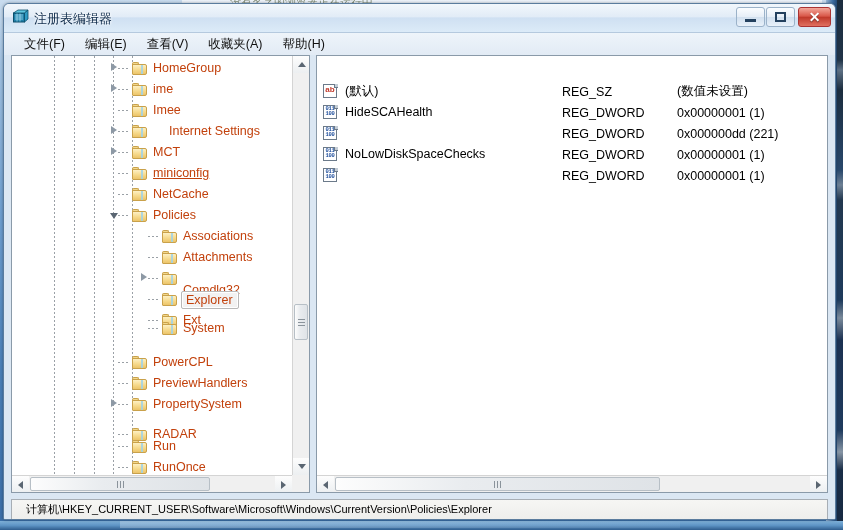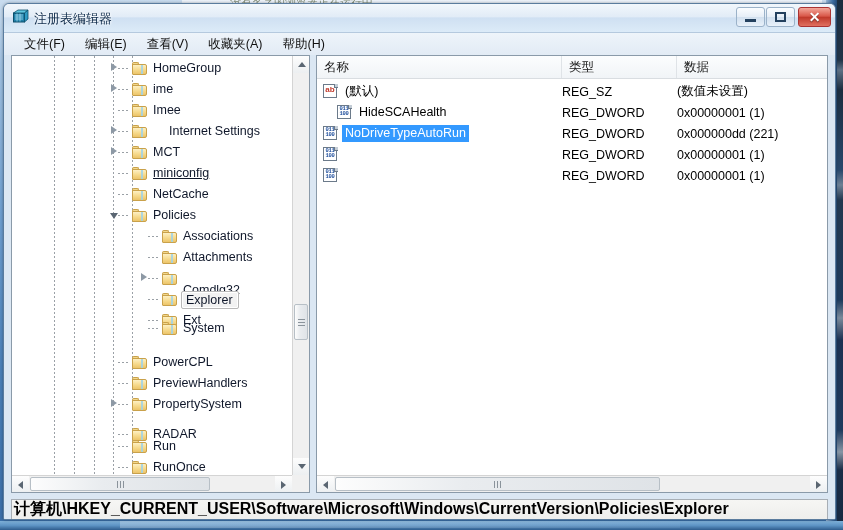--- a/index.html
+++ b/index.html
@@ -166,21 +166,21 @@
   .folder .tab{
     position:absolute;left:0;top:0px;width:7px;height:3px;
     background:#f3d98d;border:1px solid #c9a14a;border-bottom:none;
     border-radius:2px 2px 0 0;box-sizing:border-box;
   }
   .folder .spine{
     position:absolute;left:9px;top:3px;width:2px;height:9px;
     background:#9fd2e8;opacity:.85;
   }
   .tlabel{
-    font-size:12.5px;color:#0f172a;margin-left:5px;line-height:14px;
+    font-size:12.5px;color:#c2410c;margin-left:5px;line-height:14px;
   }
   .tlabel.sel{
     background:#f2f2f2;
     border:1px solid #b8b8b8;
     padding:1px 5px 1px 4px;margin-left:3px;
     border-radius:2px;
     box-shadow:inset 0 0 0 1px #fff;
   }
 
   
@@ -265,21 +265,21 @@
   .ldata{position:absolute;left:360px;font-size:12.5px;color:#000;}
 
   
   #statusbar{
     position:absolute;left:7px;right:7px;top:444px;height:21px;
     background:linear-gradient(to bottom,#f6f6f4,#eeeeec);
     border:1px solid #a7aeb5;box-sizing:border-box;
     display:flex;align-items:center;
   }
   #status-text{
-    font-size:16px;color:#000;margin-left:2px;white-space:nowrap;font-weight:bold;
+    font-size:11px;color:#000;margin-left:14px;white-space:nowrap;
   }
 </style>
 </head>
 <body>
 
 <div id="desktop">
   <div id="bg-strip-top">
     <span class="ghost">没有名字的浏览器正在运行中</span>
   </div>
   <div id="bg-right-edge">
@@ -562,62 +562,57 @@
               <div class="grip-h"></div>
             </div>
           <div class="sb-arrow" style="right:0">
               <div class="ar-rt"></div>
             </div>
         </div>
         <div class="sb-corner"></div>
       </div>
 
       <div id="list-pane">
-        <div id="list-header">
-          <div class="hcell" style="left:0;width:245px">名称</div>
-          <div class="hcell" style="left:245px;width:115px">类型</div>
-          <div class="hcell" style="left:360px;right:0;border-right:none">数据</div>
-        </div>
         <div id="list-rows">
             <div class="lrow" style="top: 25px;">
               <div class="icn">
                 <div class="pg"></div>
                 <div class="fold"></div>
                 <div class="ab">ab</div>
               </div>
               <span class="lname">(默认)</span>
               <span class="ltype">REG_SZ</span>
               <span class="ldata">(数值未设置)</span>
             </div>
-            <div class="lrow" style="top: 46px; padding-left: 14px;">
+            <div class="lrow" style="top: 46px;">
               <div class="icn">
                 <div class="pg"></div>
                 <div class="fold"></div>
                 <div class="bits">011<br>100</div>
               </div>
               <span class="lname">HideSCAHealth</span>
               <span class="ltype">REG_DWORD</span>
               <span class="ldata">0x00000001 (1)</span>
             </div>
             <div class="lrow" style="top: 67px;">
               <div class="icn">
                 <div class="pg"></div>
                 <div class="fold"></div>
                 <div class="bits">011<br>100</div>
               </div>
-              <span class="lname sel">NoDriveTypeAutoRun</span>
               <span class="ltype">REG_DWORD</span>
               <span class="ldata">0x000000dd (221)</span>
             </div>
             <div class="lrow" style="top: 88px;">
               <div class="icn">
                 <div class="pg"></div>
                 <div class="fold"></div>
                 <div class="bits">011<br>100</div>
               </div>
+              <span class="lname">NoLowDiskSpaceChecks</span>
               <span class="ltype">REG_DWORD</span>
               <span class="ldata">0x00000001 (1)</span>
             </div>
             <div class="lrow" style="top: 109px;">
               <div class="icn">
                 <div class="pg"></div>
                 <div class="fold"></div>
                 <div class="bits">011<br>100</div>
               </div>
               <span class="ltype">REG_DWORD</span>

